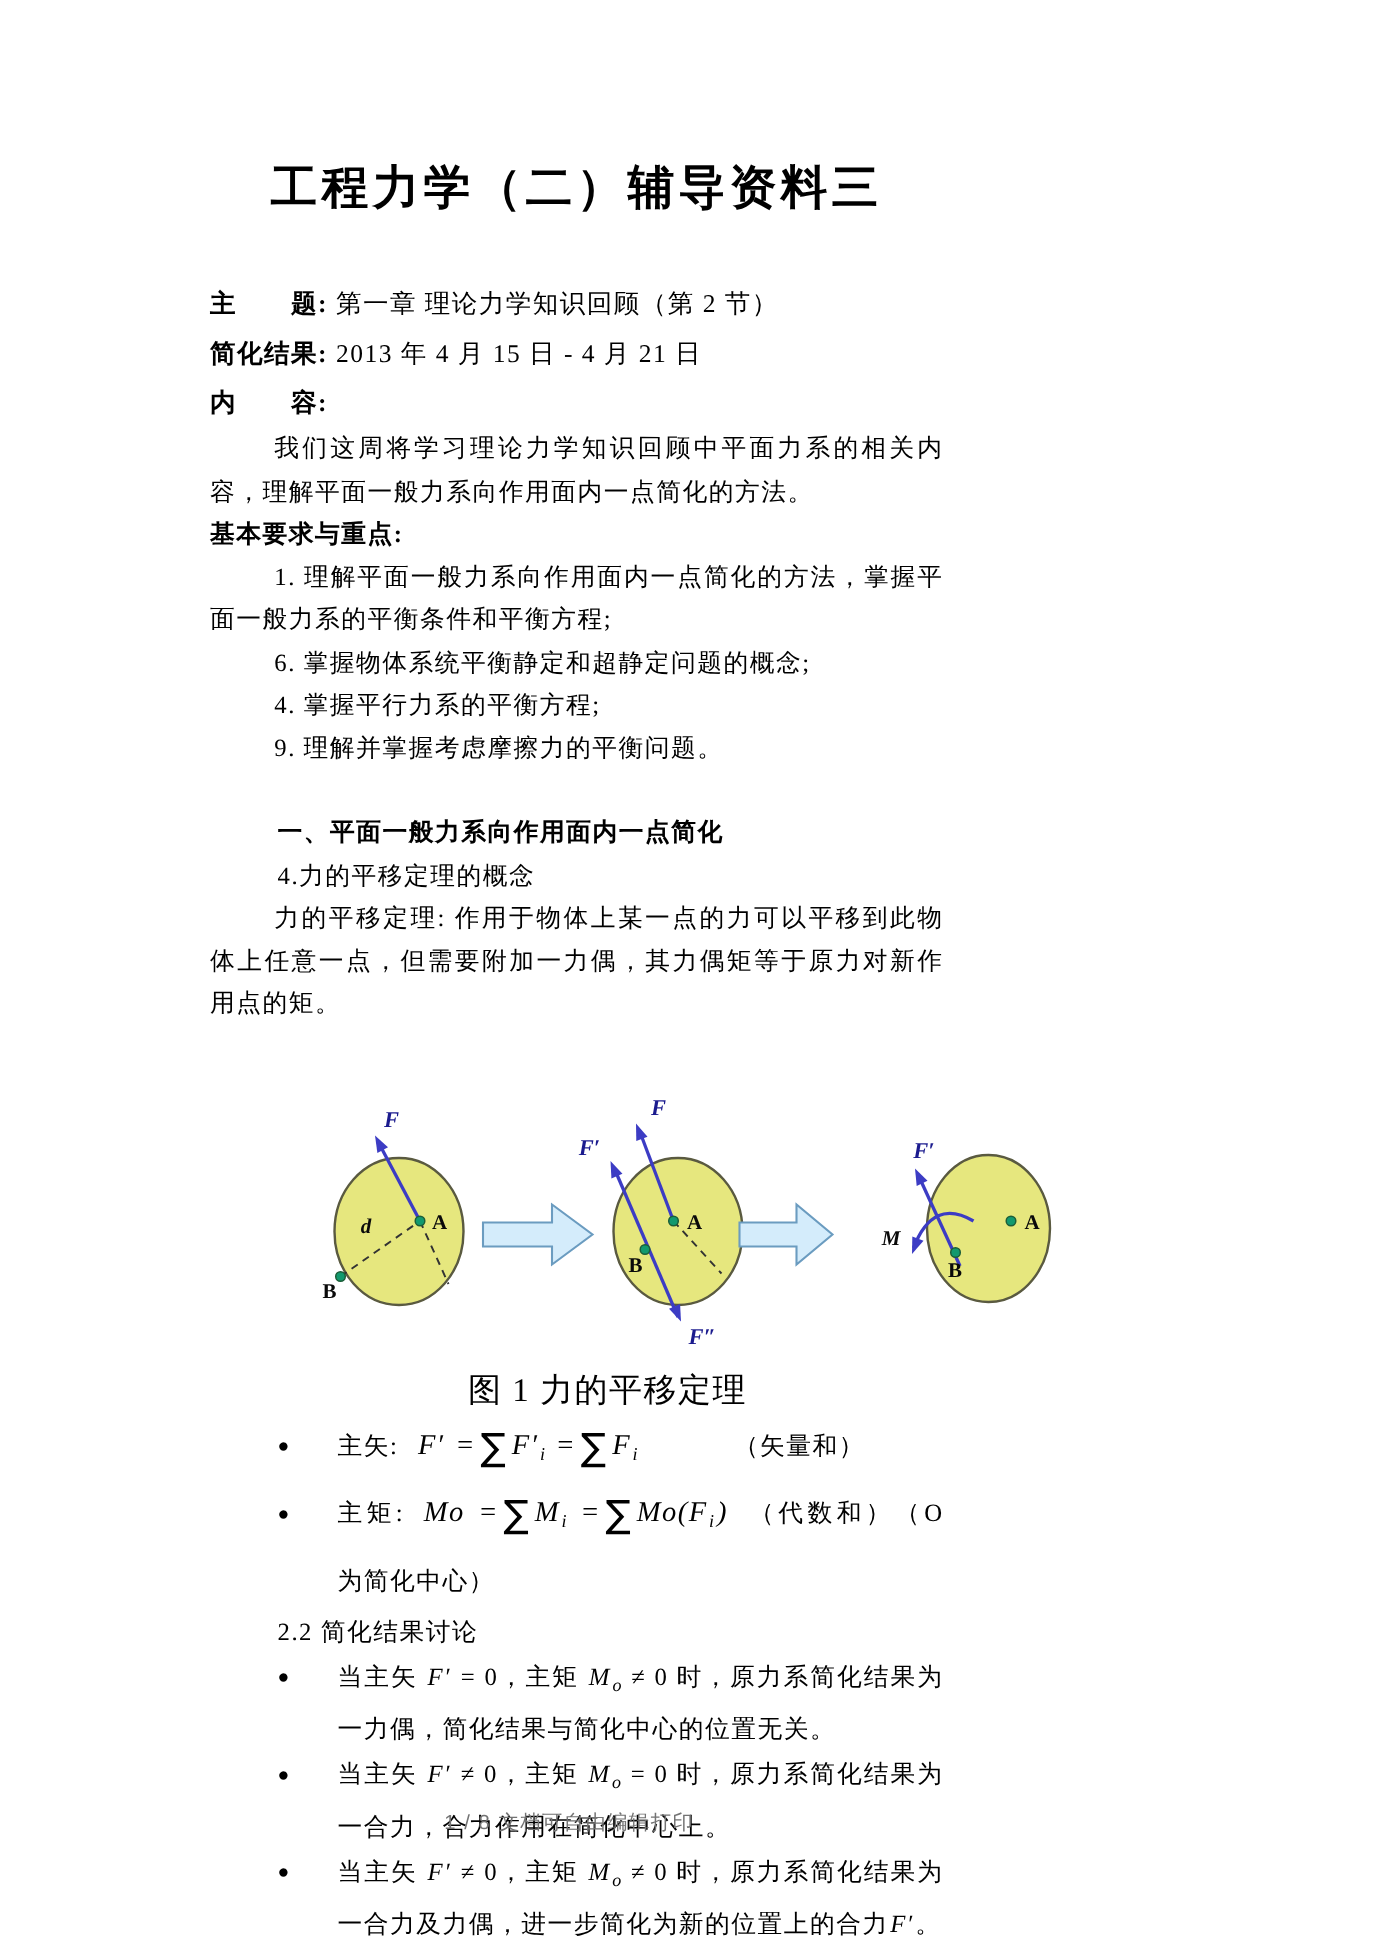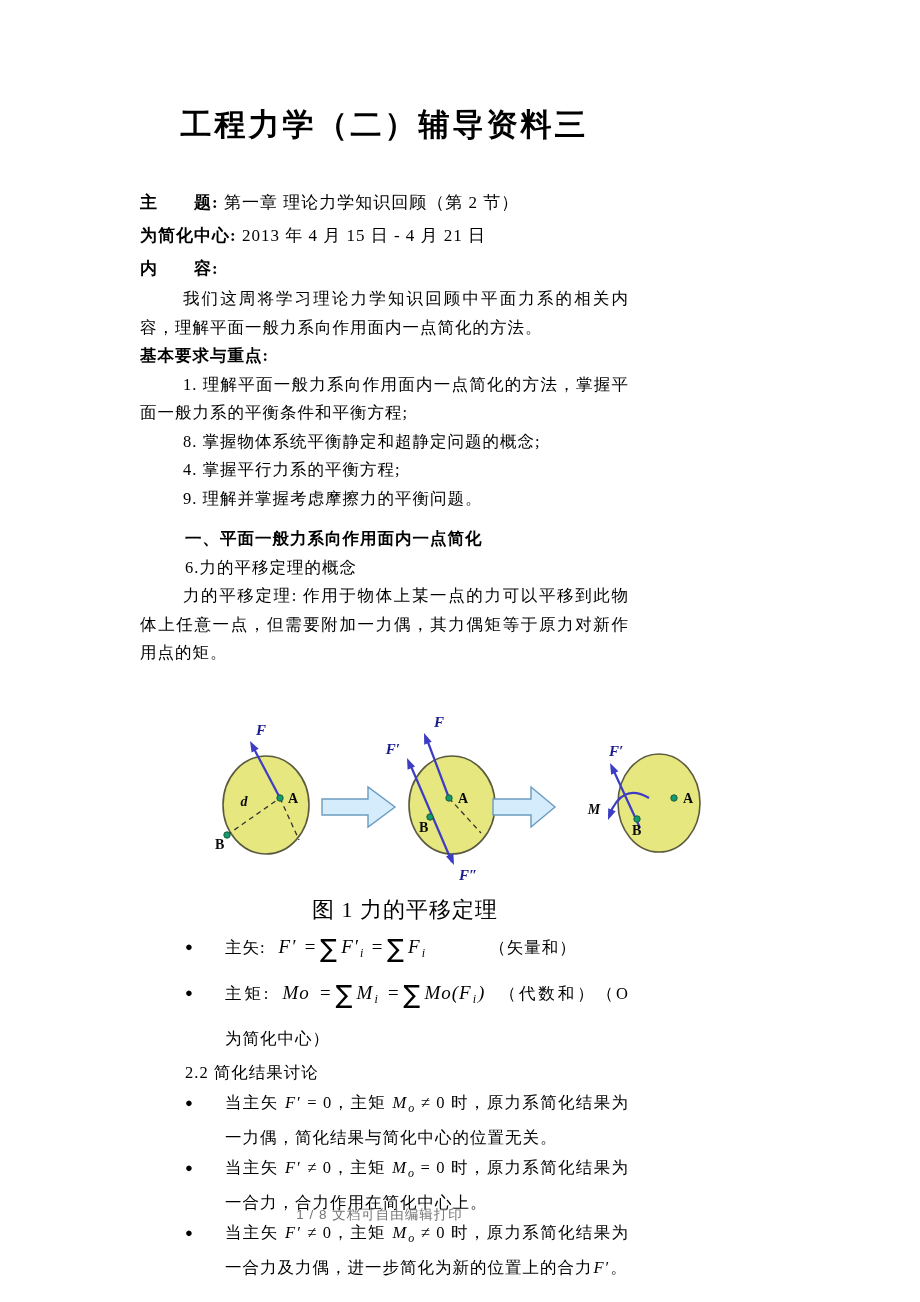--- a/index.html
+++ b/index.html
@@ -19,21 +19,21 @@
   .meta-line { font-size:17px; line-height:33px; margin:0; letter-spacing:1px; }
   .meta-label { font-weight:bold; }
 
   .para, .req-item, .plain {
     font-size:16.5px; line-height:28.5px; margin:0; letter-spacing:1px;
     text-align:justify;
   }
   .indent { text-indent:2.6em; }
   .bold { font-weight:bold; }
   .h-ind { padding-left:45px; }
-  .sec-gap { margin-top:12px; }
+  .sec-gap { margin-top:28px; }
 
   .bullet-row { display:flex; padding-left:45px; font-size:16.5px; line-height:30px; letter-spacing:1px; }
   .bullet-col { width:40px; flex:0 0 40px; font-size:13px; }
   .bullet-text { flex:1; text-align:justify; }
 
   .formula-row { line-height:40px; }
   .flabel { margin-right:12px; }
   .math { font-style:italic; font-family:"Liberation Serif","DejaVu Serif",serif; padding:0 1px; }
   .fm { font-size:19px; }
   sub.mi { font-style:italic; font-size:12px; font-family:"Liberation Serif",serif; }
@@ -65,33 +65,33 @@
 </style>
 </head>
 <body>
 
 <div class="page">
   <div class="content">
 
     <h1 class="doc-title">工程力学（二）辅导资料三</h1>
 
     <p class="meta-line"><span class="meta-label">主　　题:</span> <span>第一章 理论力学知识回顾（第 2 节）</span></p>
-    <p class="meta-line"><span class="meta-label">为简化中心:</span> <span>2013 年 4 月 15 日 - 4 月 21 日</span></p>
+    <p class="meta-line"><span class="meta-label">简化结果:</span> <span>2013 年 4 月 15 日 - 4 月 21 日</span></p>
     <p class="meta-line"><span class="meta-label">内　　容:</span></p>
 
     <p class="para indent">我们这周将学习理论力学知识回顾中平面力系的相关内容，理解平面一般力系向作用面内一点简化的方法。</p>
 
     <p class="para bold">基本要求与重点:</p>
     <p class="req-item indent">1. 理解平面一般力系向作用面内一点简化的方法，掌握平面一般力系的平衡条件和平衡方程;</p>
-    <p class="req-item indent">8. 掌握物体系统平衡静定和超静定问题的概念;</p>
+    <p class="req-item indent">6. 掌握物体系统平衡静定和超静定问题的概念;</p>
     <p class="req-item indent">4. 掌握平行力系的平衡方程;</p>
     <p class="req-item indent">9. 理解并掌握考虑摩擦力的平衡问题。</p>
 
     <p class="para bold h-ind sec-gap">一、平面一般力系向作用面内一点简化</p>
-    <p class="para h-ind">6.力的平移定理的概念</p>
+    <p class="para h-ind">4.力的平移定理的概念</p>
     <p class="para indent">力的平移定理: 作用于物体上某一点的力可以平移到此物体上任意一点，但需要附加一力偶，其力偶矩等于原力对新作用点的矩。</p>
 
     <div class="figure-wrap">
       <svg viewBox="0 0 560 185" width="560" height="185">
 
         <g>
           <ellipse class="disc" cx="84" cy="103" rx="43" ry="49" fill="#e6e77e"></ellipse>
           <path class="dash" d="M45,133 L98,96"></path>
           <path class="dash" d="M98,96 L117,138"></path>
           <line class="force" x1="98" y1="96" x2="70" y2="43" stroke="#3c3cc4"></line>

